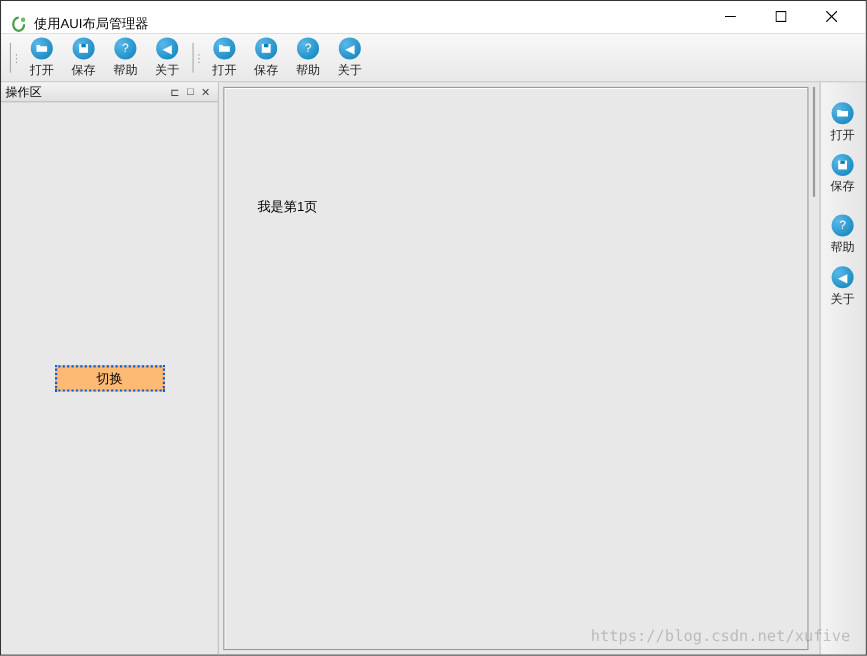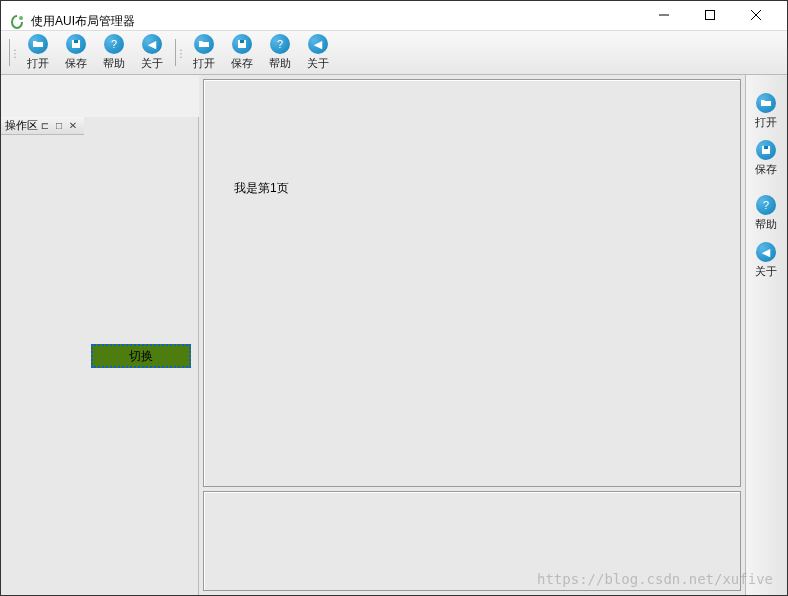--- a/index.html
+++ b/index.html
@@ -84,22 +84,21 @@
     .body {
       display: flex;
       height: calc(596px - 30px - 44px - 2px);
     }
     
     .left-panel {
       width: 198px;
       background: #e8e8e8;
       border-right: 1px solid #bbb;
       display: flex;
-      flex-direction: row;
-      margin-top: 42px;
+      flex-direction: column;
     }
     .pane-header {
       height: 18px;
       background: linear-gradient(#f4f4f4, #e0e0e0);
       border-bottom: 1px solid #bbb;
       display: flex;
       align-items: center;
       padding: 0 4px;
       font-size: 11px;
     }
@@ -113,21 +112,21 @@
     .left-body {
       flex: 1;
       display: flex;
       align-items: center;
       justify-content: center;
     }
     .switch-btn {
       width: 100px;
       height: 24px;
       border: 2px dotted #0a5fd8;
-      background: #4d7c0f;
+      background: #fdba74;
       display: flex;
       align-items: center;
       justify-content: center;
       font-size: 12px;
       cursor: pointer;
     }
     
     .right-toolbar {
       width: 42px;
       background: linear-gradient(to right, #f4f4f4, #e4e4e4);
@@ -135,21 +134,21 @@
       display: flex;
       flex-direction: column;
       padding: 14px 2px 2px 2px;
       gap: 2px;
     }
     .right-toolbar .tb-btn { width: 36px; padding: 4px 0; }
     
     .center {
       flex: 1;
       display: flex;
-      flex-direction: column;
+      flex-direction: row;
       padding: 4px;
       gap: 4px;
       background: #e8e8e8;
     }
     .content-pane {
       border: 1px solid #999;
       background: #e8e8e8;
       box-shadow: inset 1px 1px 0 #fff;
     }
     .content-top {

